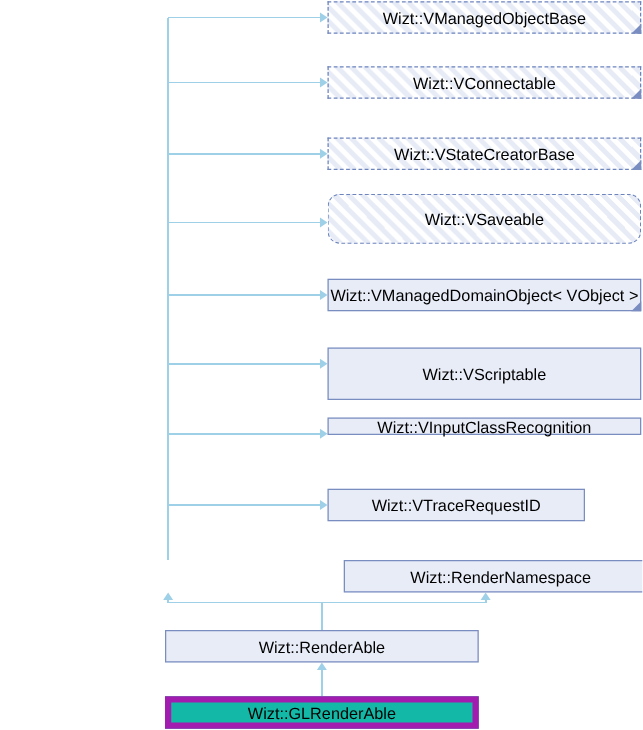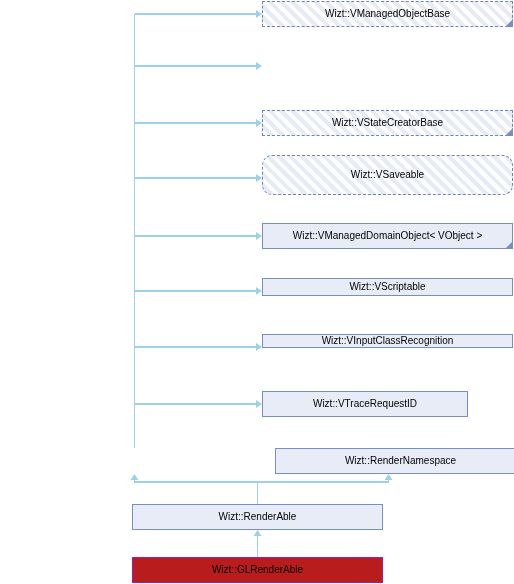--- a/index.html
+++ b/index.html
@@ -26,21 +26,21 @@
     height: 584px;
     pointer-events: none;
   }
   
   .node {
     position: absolute;
     box-sizing: border-box;
     display: flex;
     align-items: center;
     justify-content: center;
-    font-size: 10px;
+    font-size: 13px;
     line-height: 1;
     color: #000000;
     white-space: nowrap;
     letter-spacing: 0px;
   }
   .node .label {
     display: block;
     padding: 0 4px;
   }
   
@@ -55,22 +55,22 @@
     background-image: repeating-linear-gradient(
       45deg,
       #ffffff 0px,
       #ffffff 4px,
       #e6ebf6 4px,
       #e6ebf6 8px
     );
   }
   
   .node.current {
-    border: 1px solid #a21caf;
-    background: #b91c1c;
+    border: 5px solid #a21caf;
+    background: #14b8a6;
     text-align: right;
   }
   
   .corner-fold {
     position: absolute;
     right: -1px;
     bottom: -1px;
     width: 0;
     height: 0;
     border-left: 8px solid transparent;
@@ -117,36 +117,40 @@
       <polygon points="384.5,480 392.5,480 388.5,474"></polygon>
       <polygon points="253.5,536 261.5,536 257.5,530"></polygon>
     </g>
   </svg>
 
   <div class="node abstract" style="left:262px; top:1px; width:251px; height:26px;">
     <span class="label">Wizt::VManagedObjectBase</span>
     <span class="corner-fold"></span>
   </div>
 
+  <div class="node abstract" style="left:262px; top:53px; width:251px; height:26px;">
+    <span class="label">Wizt::VConnectable</span>
+    <span class="corner-fold"></span>
+  </div>
 
   <div class="node abstract" style="left:262px; top:110px; width:251px; height:26px;text-align:center;">
     <span class="label">Wizt::VStateCreatorBase</span>
     <span class="corner-fold"></span>
   </div>
 
   <div class="node abstract" style="left:262px; top:155px; width:251px; height:40px;border-radius:10px;">
     <span class="label">Wizt::VSaveable</span>
   </div>
 
   <div class="node solid" style="left:262px; top:223px; width:251px; height:26px;">
     <span class="label">Wizt::VManagedDomainObject&lt; VObject &gt;</span>
     <span class="corner-fold"></span>
   </div>
 
-  <div class="node solid" style="left:262px; top:278px; width:251px; height:18px;">
+  <div class="node solid" style="left:262px; top:278px; width:251px; height:42px;">
     <span class="label">Wizt::VScriptable</span>
   </div>
 
   <div class="node solid" style="left:262px; top:334px; width:251px; height:14px;">
     <span class="label">Wizt::VInputClassRecognition</span>
   </div>
 
   <div class="node solid" style="left:262px; top:391px; width:206px; height:26px;">
     <span class="label">Wizt::VTraceRequestID</span>
   </div>

